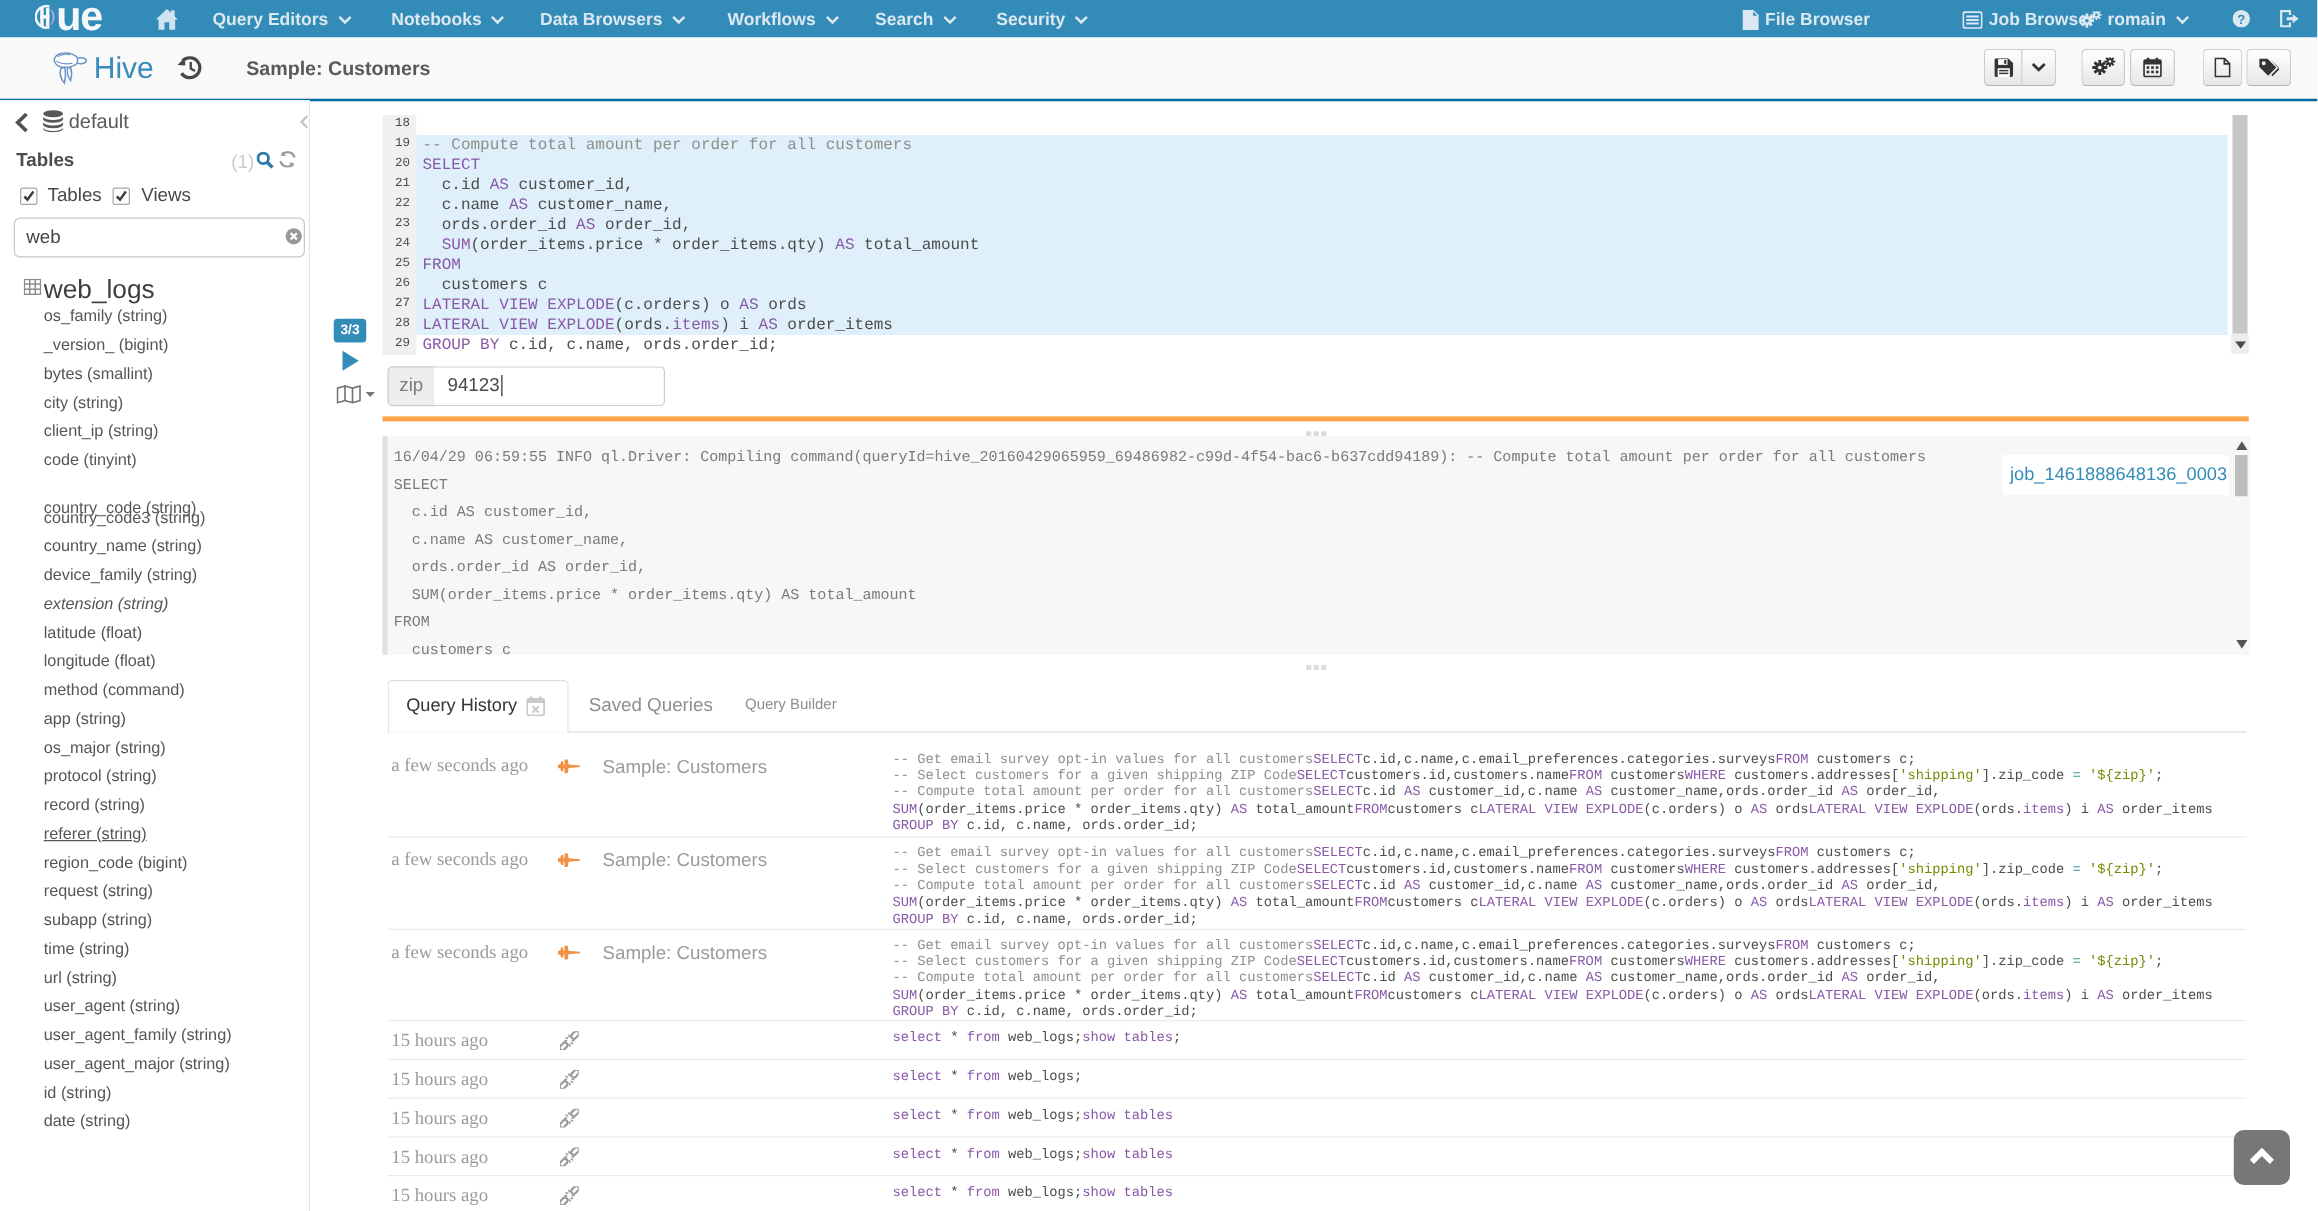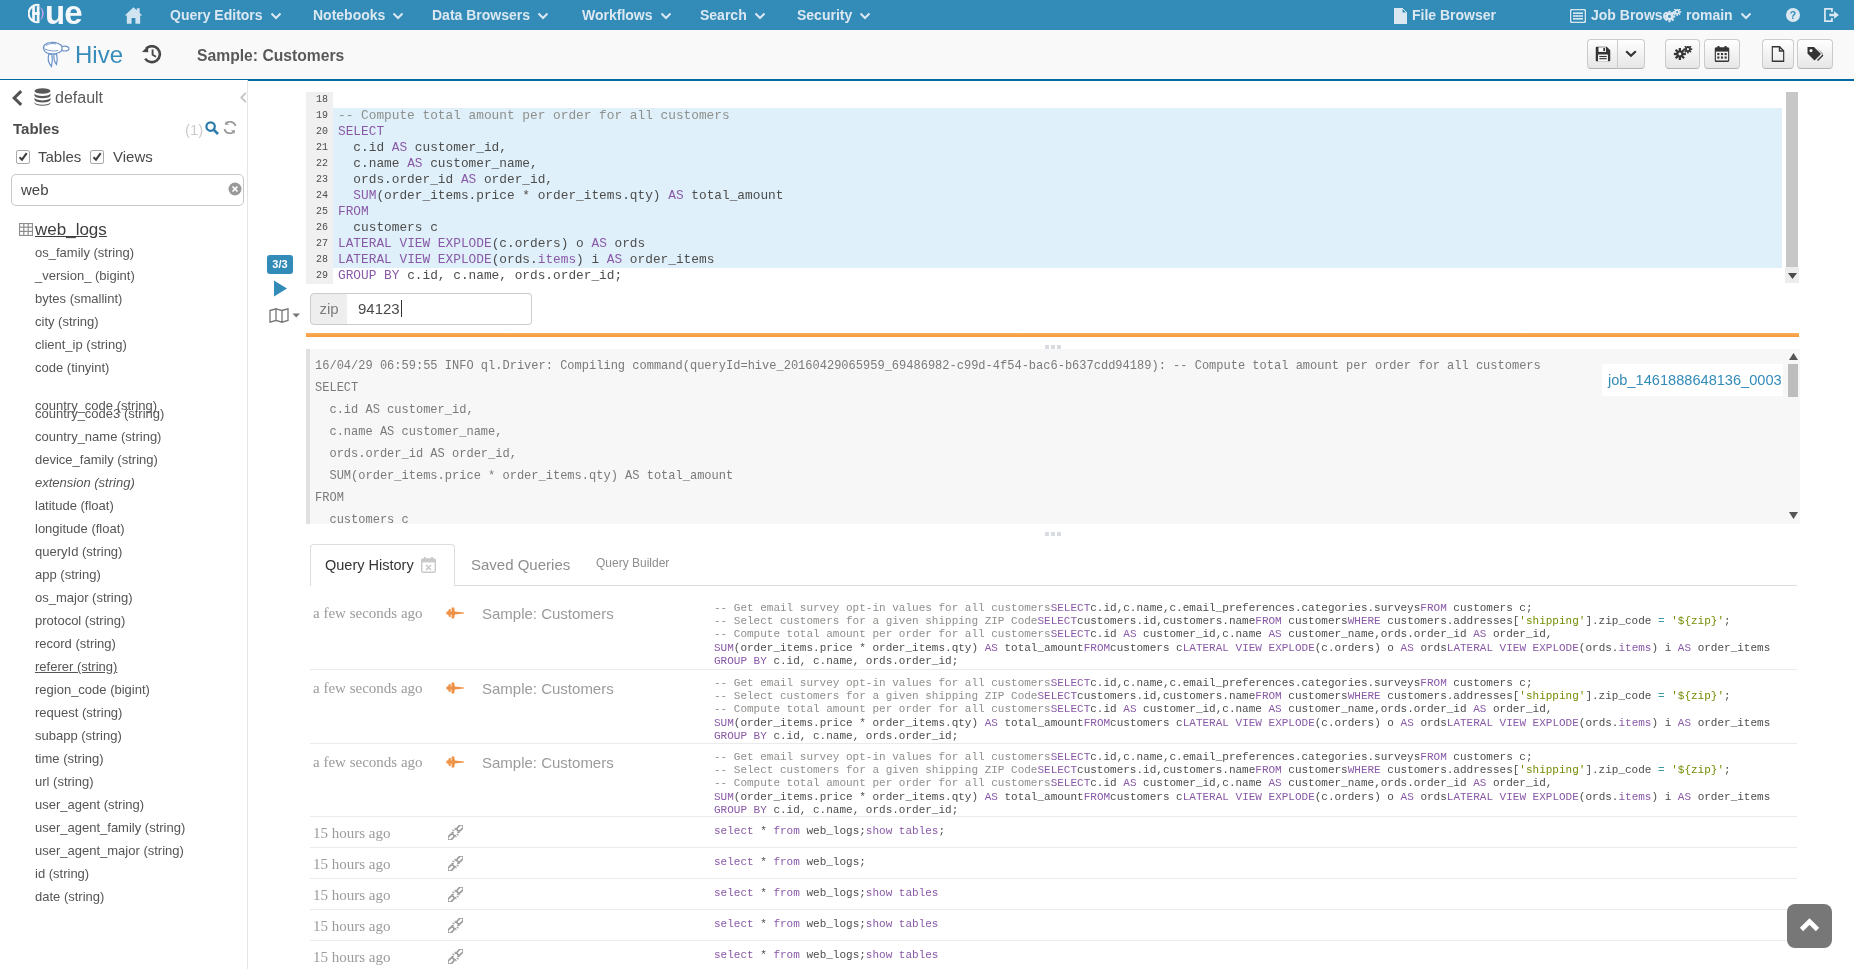--- a/index.html
+++ b/index.html
@@ -262,36 +262,36 @@
       <path d="M4.5 4.5 L9.5 9.5 M9.5 4.5 L4.5 9.5" stroke="#fff" stroke-width="1.7"></path>
     </svg>
 
   <svg class="abs" style="left:19px;top:143px;" width="14" height="13" viewBox="0 0 14 13">
       <rect x="0.5" y="0.5" width="13" height="12" fill="none" stroke="#8d8d8d" stroke-width="1.2"></rect>
       <line x1="0.5" y1="4.2" x2="13.5" y2="4.2" stroke="#8d8d8d" stroke-width="1.2"></line>
       <line x1="0.5" y1="8.4" x2="13.5" y2="8.4" stroke="#8d8d8d" stroke-width="1.2"></line>
       <line x1="4.8" y1="0.5" x2="4.8" y2="12.5" stroke="#8d8d8d" stroke-width="1.2"></line>
       <line x1="9.2" y1="0.5" x2="9.2" y2="12.5" stroke="#8d8d8d" stroke-width="1.2"></line>
     </svg>
-  <div class="abs" style="left:35px;top:140px;font-size:17px;color:#3e3e3e;text-decoration:underline;">web_logs</div>
+  <div class="abs" style="left:35px;top:140px;font-size:21px;color:#3e3e3e;">web_logs</div>
 
   <div class="col-item" style="top:165px;">os_family (string)</div>
   <div class="col-item" style="top:188px;">_version_ (bigint)</div>
   <div class="col-item" style="top:211px;">bytes (smallint)</div>
   <div class="col-item" style="top:234px;">city (string)</div>
   <div class="col-item" style="top:257px;">client_ip (string)</div>
   <div class="col-item" style="top:280px;">code (tinyint)</div>
   <div class="col-item" style="top:318px;">country_code (string)</div>
   <div class="col-item" style="top:326px;">country_code3 (string)</div>
   <div class="col-item" style="top:349px;">country_name (string)</div>
   <div class="col-item" style="top:372px;">device_family (string)</div>
   <div class="col-item" style="top:395px;font-style:italic;">extension (string)</div>
   <div class="col-item" style="top:418px;">latitude (float)</div>
   <div class="col-item" style="top:441px;">longitude (float)</div>
-  <div class="col-item" style="top:464px;">queryId (string)</div>
+  <div class="col-item" style="top:464px;">method (command)</div>
   <div class="col-item" style="top:487px;">app (string)</div>
   <div class="col-item" style="top:510px;">os_major (string)</div>
   <div class="col-item" style="top:533px;">protocol (string)</div>
   <div class="col-item" style="top:556px;">record (string)</div>
   <div class="col-item" style="top:579px;text-decoration:underline;">referer (string)</div>
   <div class="col-item" style="top:602px;">region_code (bigint)</div>
   <div class="col-item" style="top:625px;">request (string)</div>
   <div class="col-item" style="top:648px;">subapp (string)</div>
   <div class="col-item" style="top:671px;">time (string)</div>
   <div class="col-item" style="top:694px;">url (string)</div>

